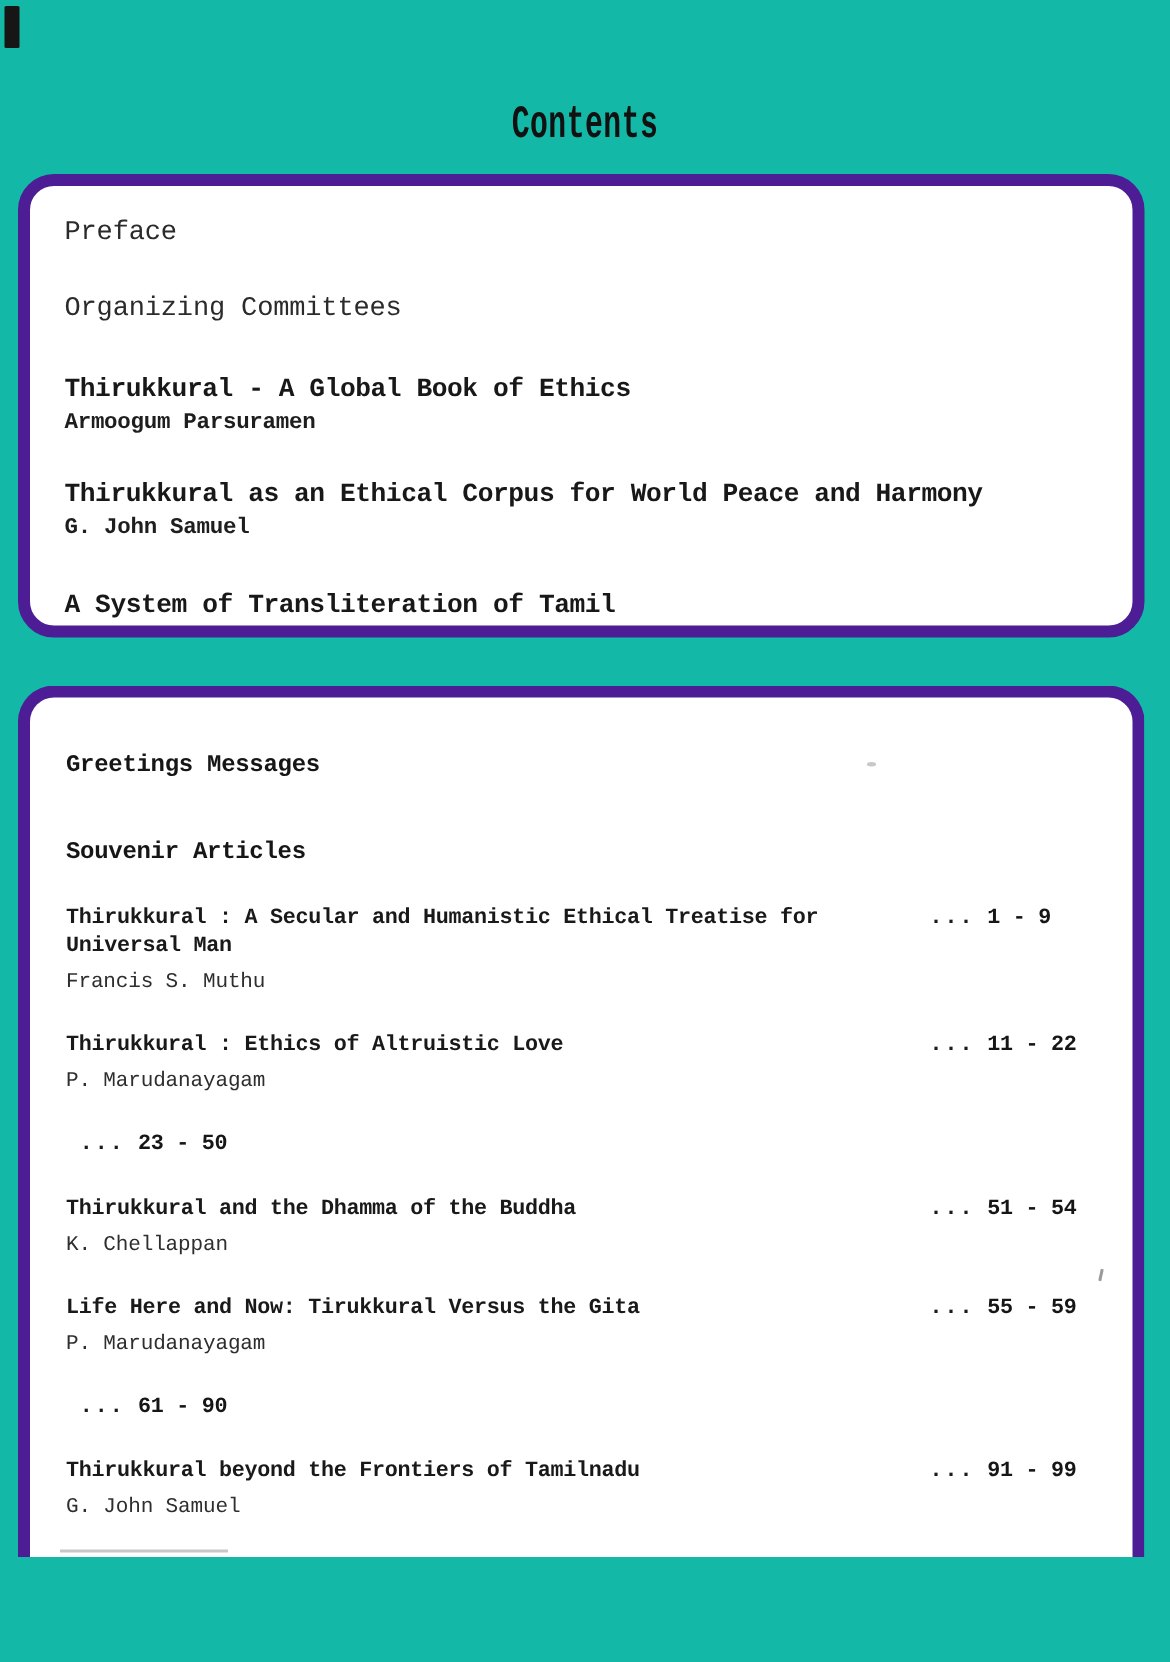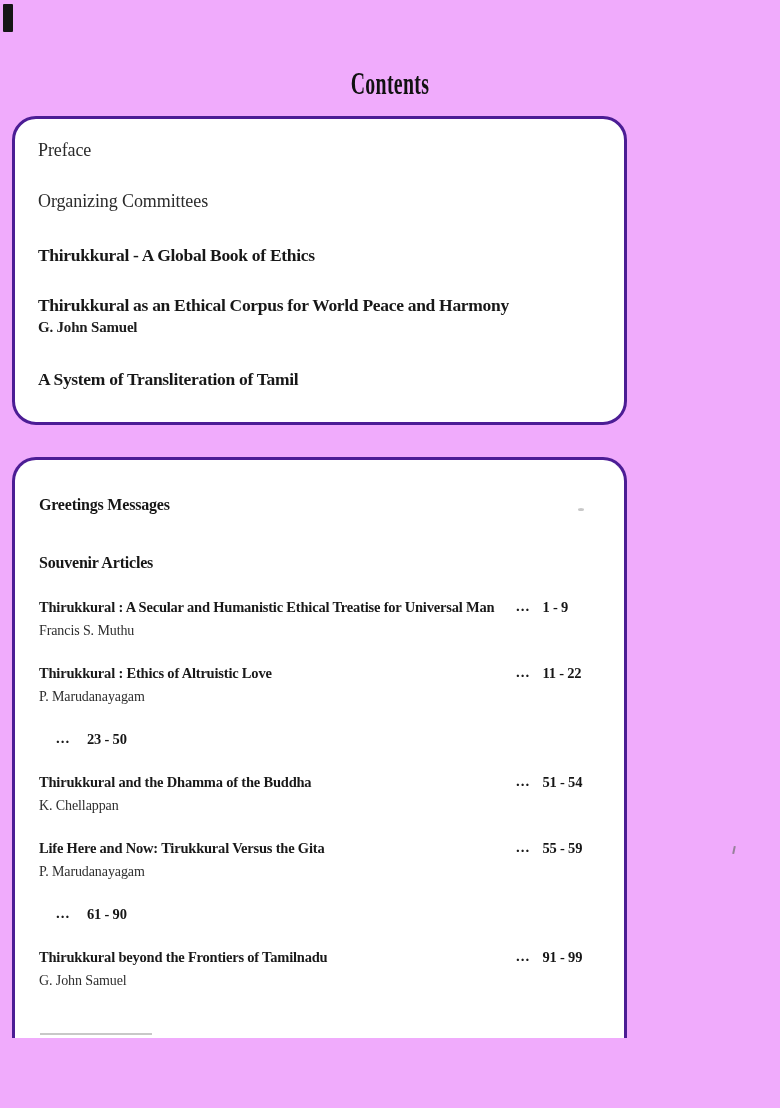--- a/index.html
+++ b/index.html
@@ -1,21 +1,21 @@
 <!DOCTYPE html>
 <html><head>
 <meta charset="utf-8">
 <style>
   html, body { margin: 0; padding: 0; background: #ffffff; }
   .page {
     position: relative;
     width: 780px;
     height: 1108px;
-    background: #f0abfc;
-    font-family: Liberation Serif, serif;
+    background: #14b8a6;
+    font-family: Liberation Mono, monospace;
     color: #1b1b1b;
     overflow: hidden;
   }
 
   
   .page-title {
     position: absolute;
     top: 66px;
     left: 0;
     width: 100%;
@@ -25,23 +25,23 @@
     font-weight: bold;
     color: #111111;
     letter-spacing: 0.5px;
     transform: scaleX(0.64);
   }
 
   
   .box {
     position: absolute;
     left: 12px;
-    width: 615px;
+    width: 751px;
     box-sizing: border-box;
-    border: 3px solid #4c1d95;
+    border: 8px solid #4c1d95;
     background: #ffffff;
   }
   .box-front {
     top: 116px;
     height: 309px;
     border-radius: 24px;
     padding: 20px 24px 0 23px;
   }
   .box-articles {
     top: 457px;
@@ -176,20 +176,21 @@
   <div class="corner-mark"></div>
 
   <h1 class="page-title">Contents</h1>
 
   <section class="box box-front">
     <div class="fm-item">Preface</div>
     <div class="fm-item second">Organizing Committees</div>
 
     <div class="fm-group">
       <div class="fm-title">Thirukkural - A Global Book of Ethics</div>
+      <div class="fm-author">Armoogum Parsuramen</div>
     </div>
 
     <div class="fm-group g2">
       <div class="fm-title">Thirukkural as an Ethical Corpus for World Peace and Harmony</div>
       <div class="fm-author">G. John Samuel</div>
     </div>
 
     <div class="fm-group g3">
       <div class="fm-title">A System of Transliteration of Tamil</div>
     </div>

